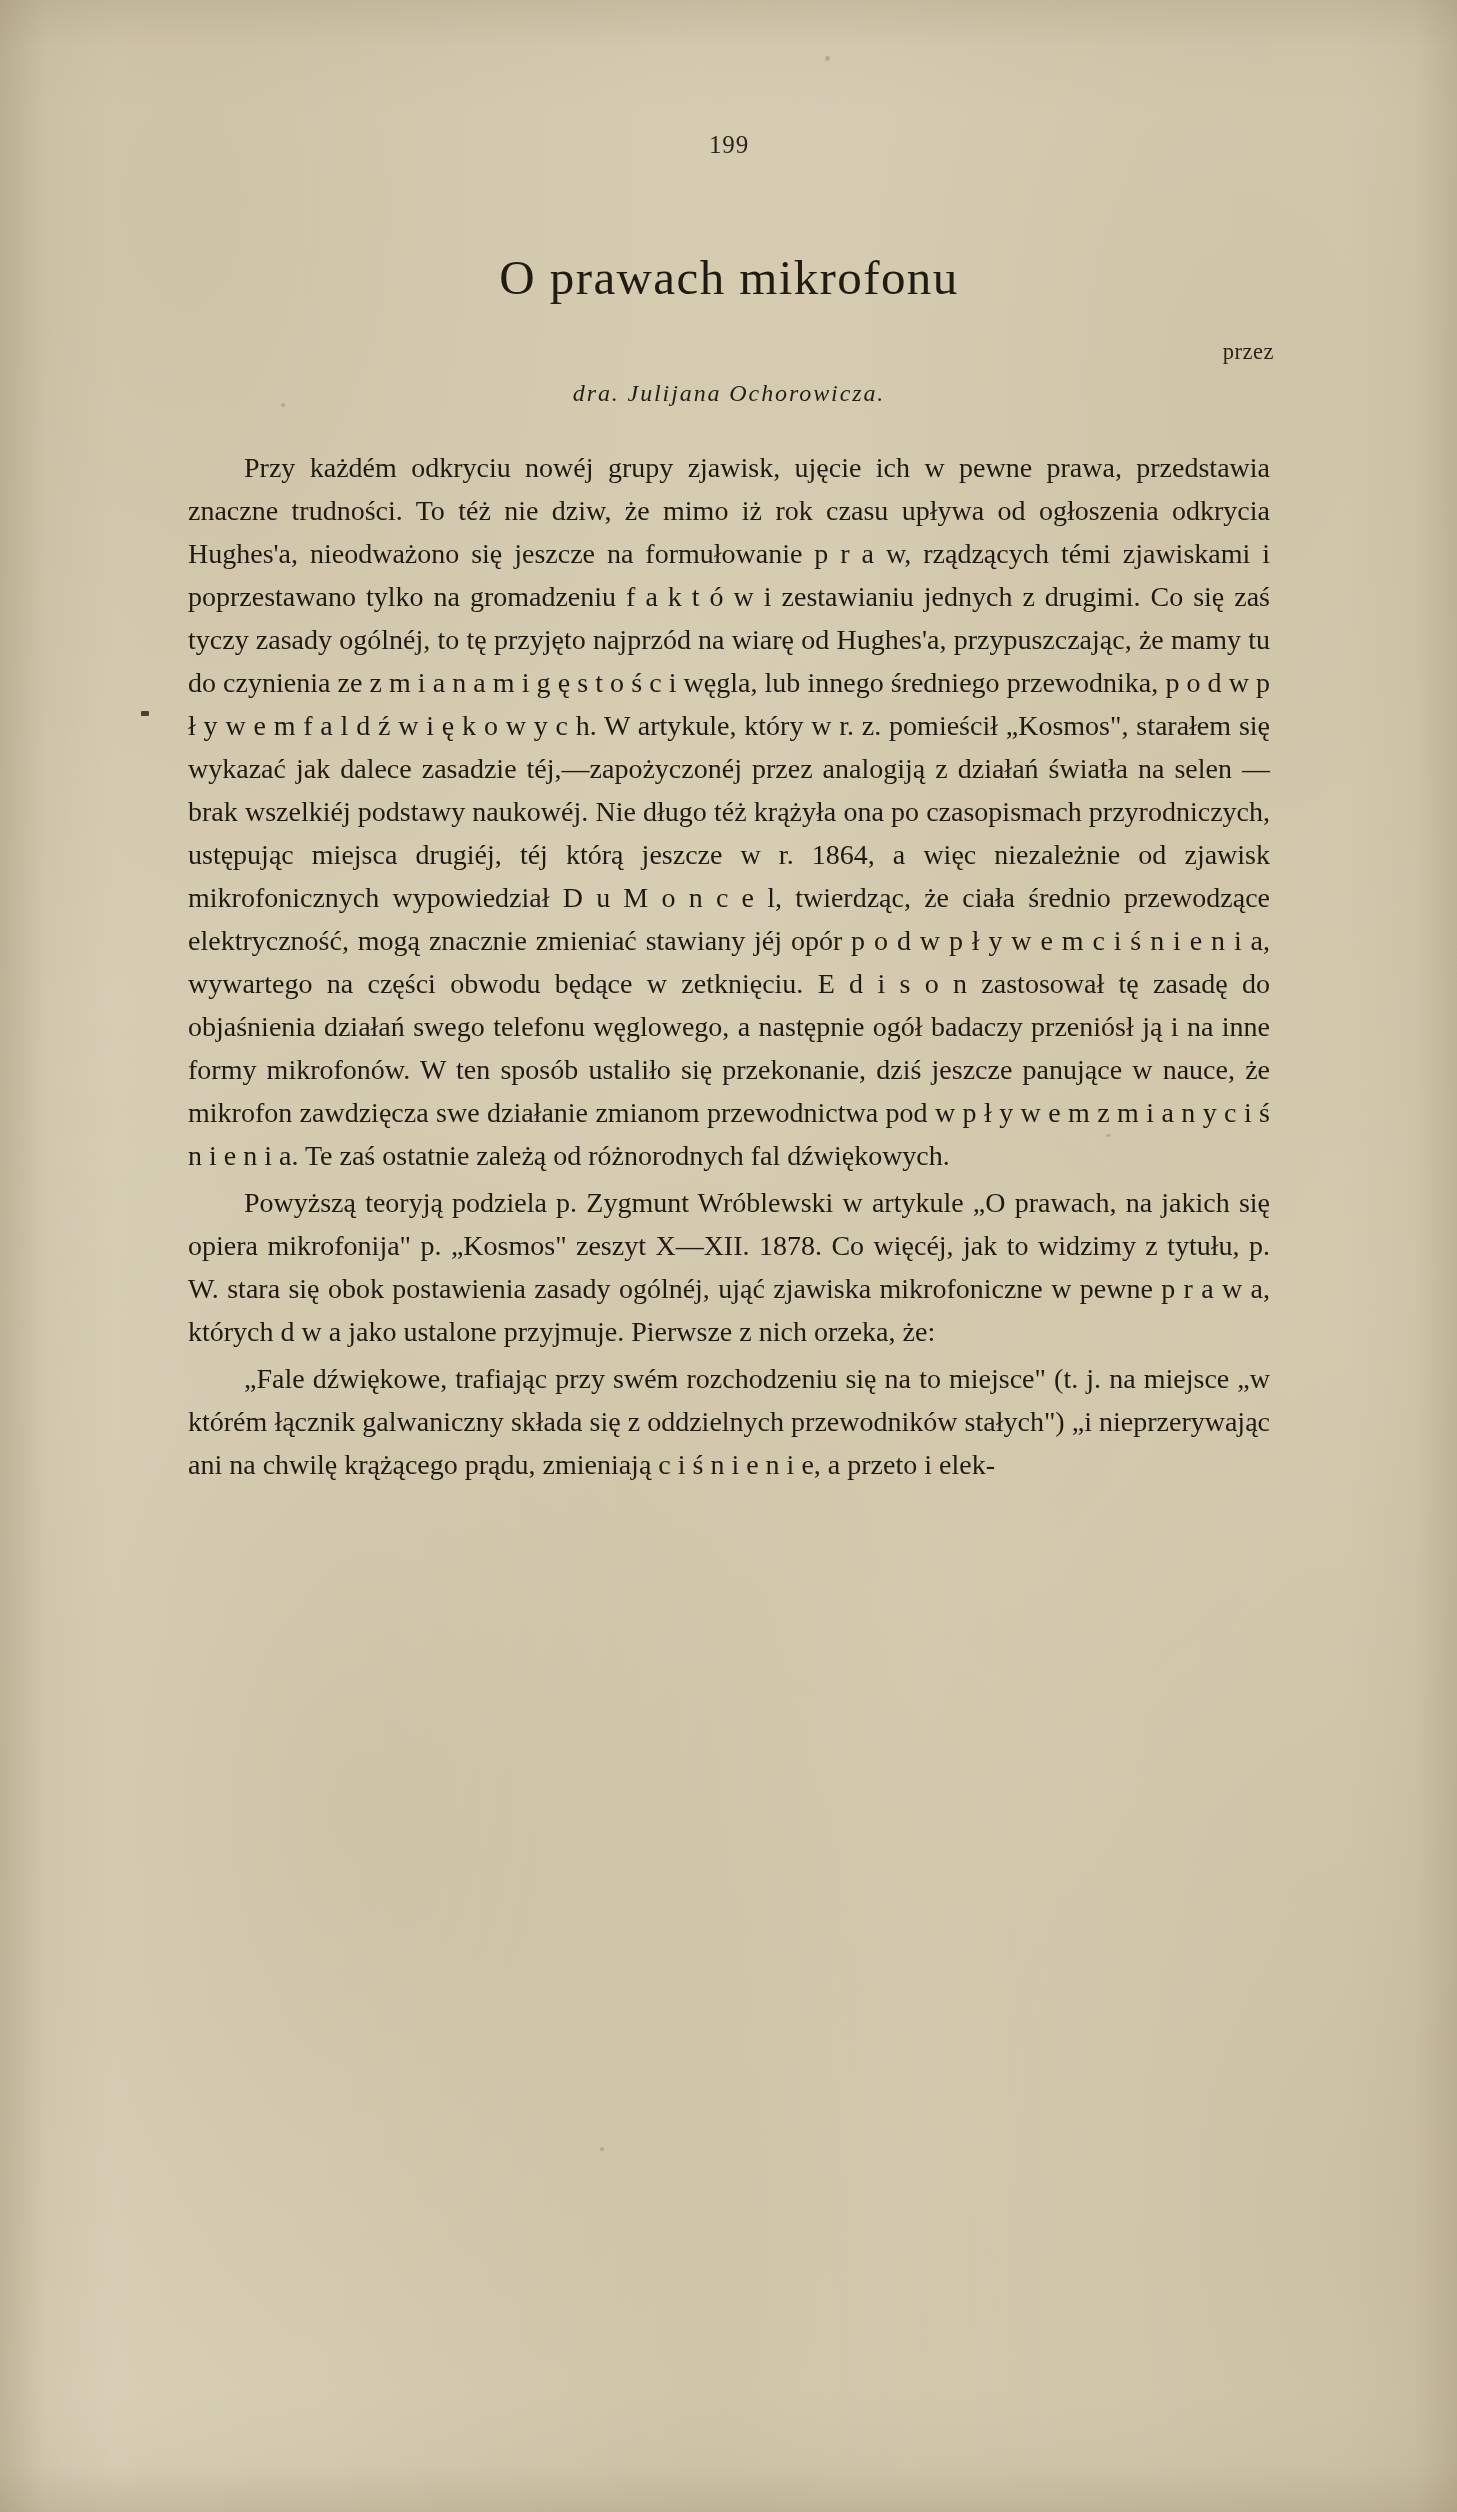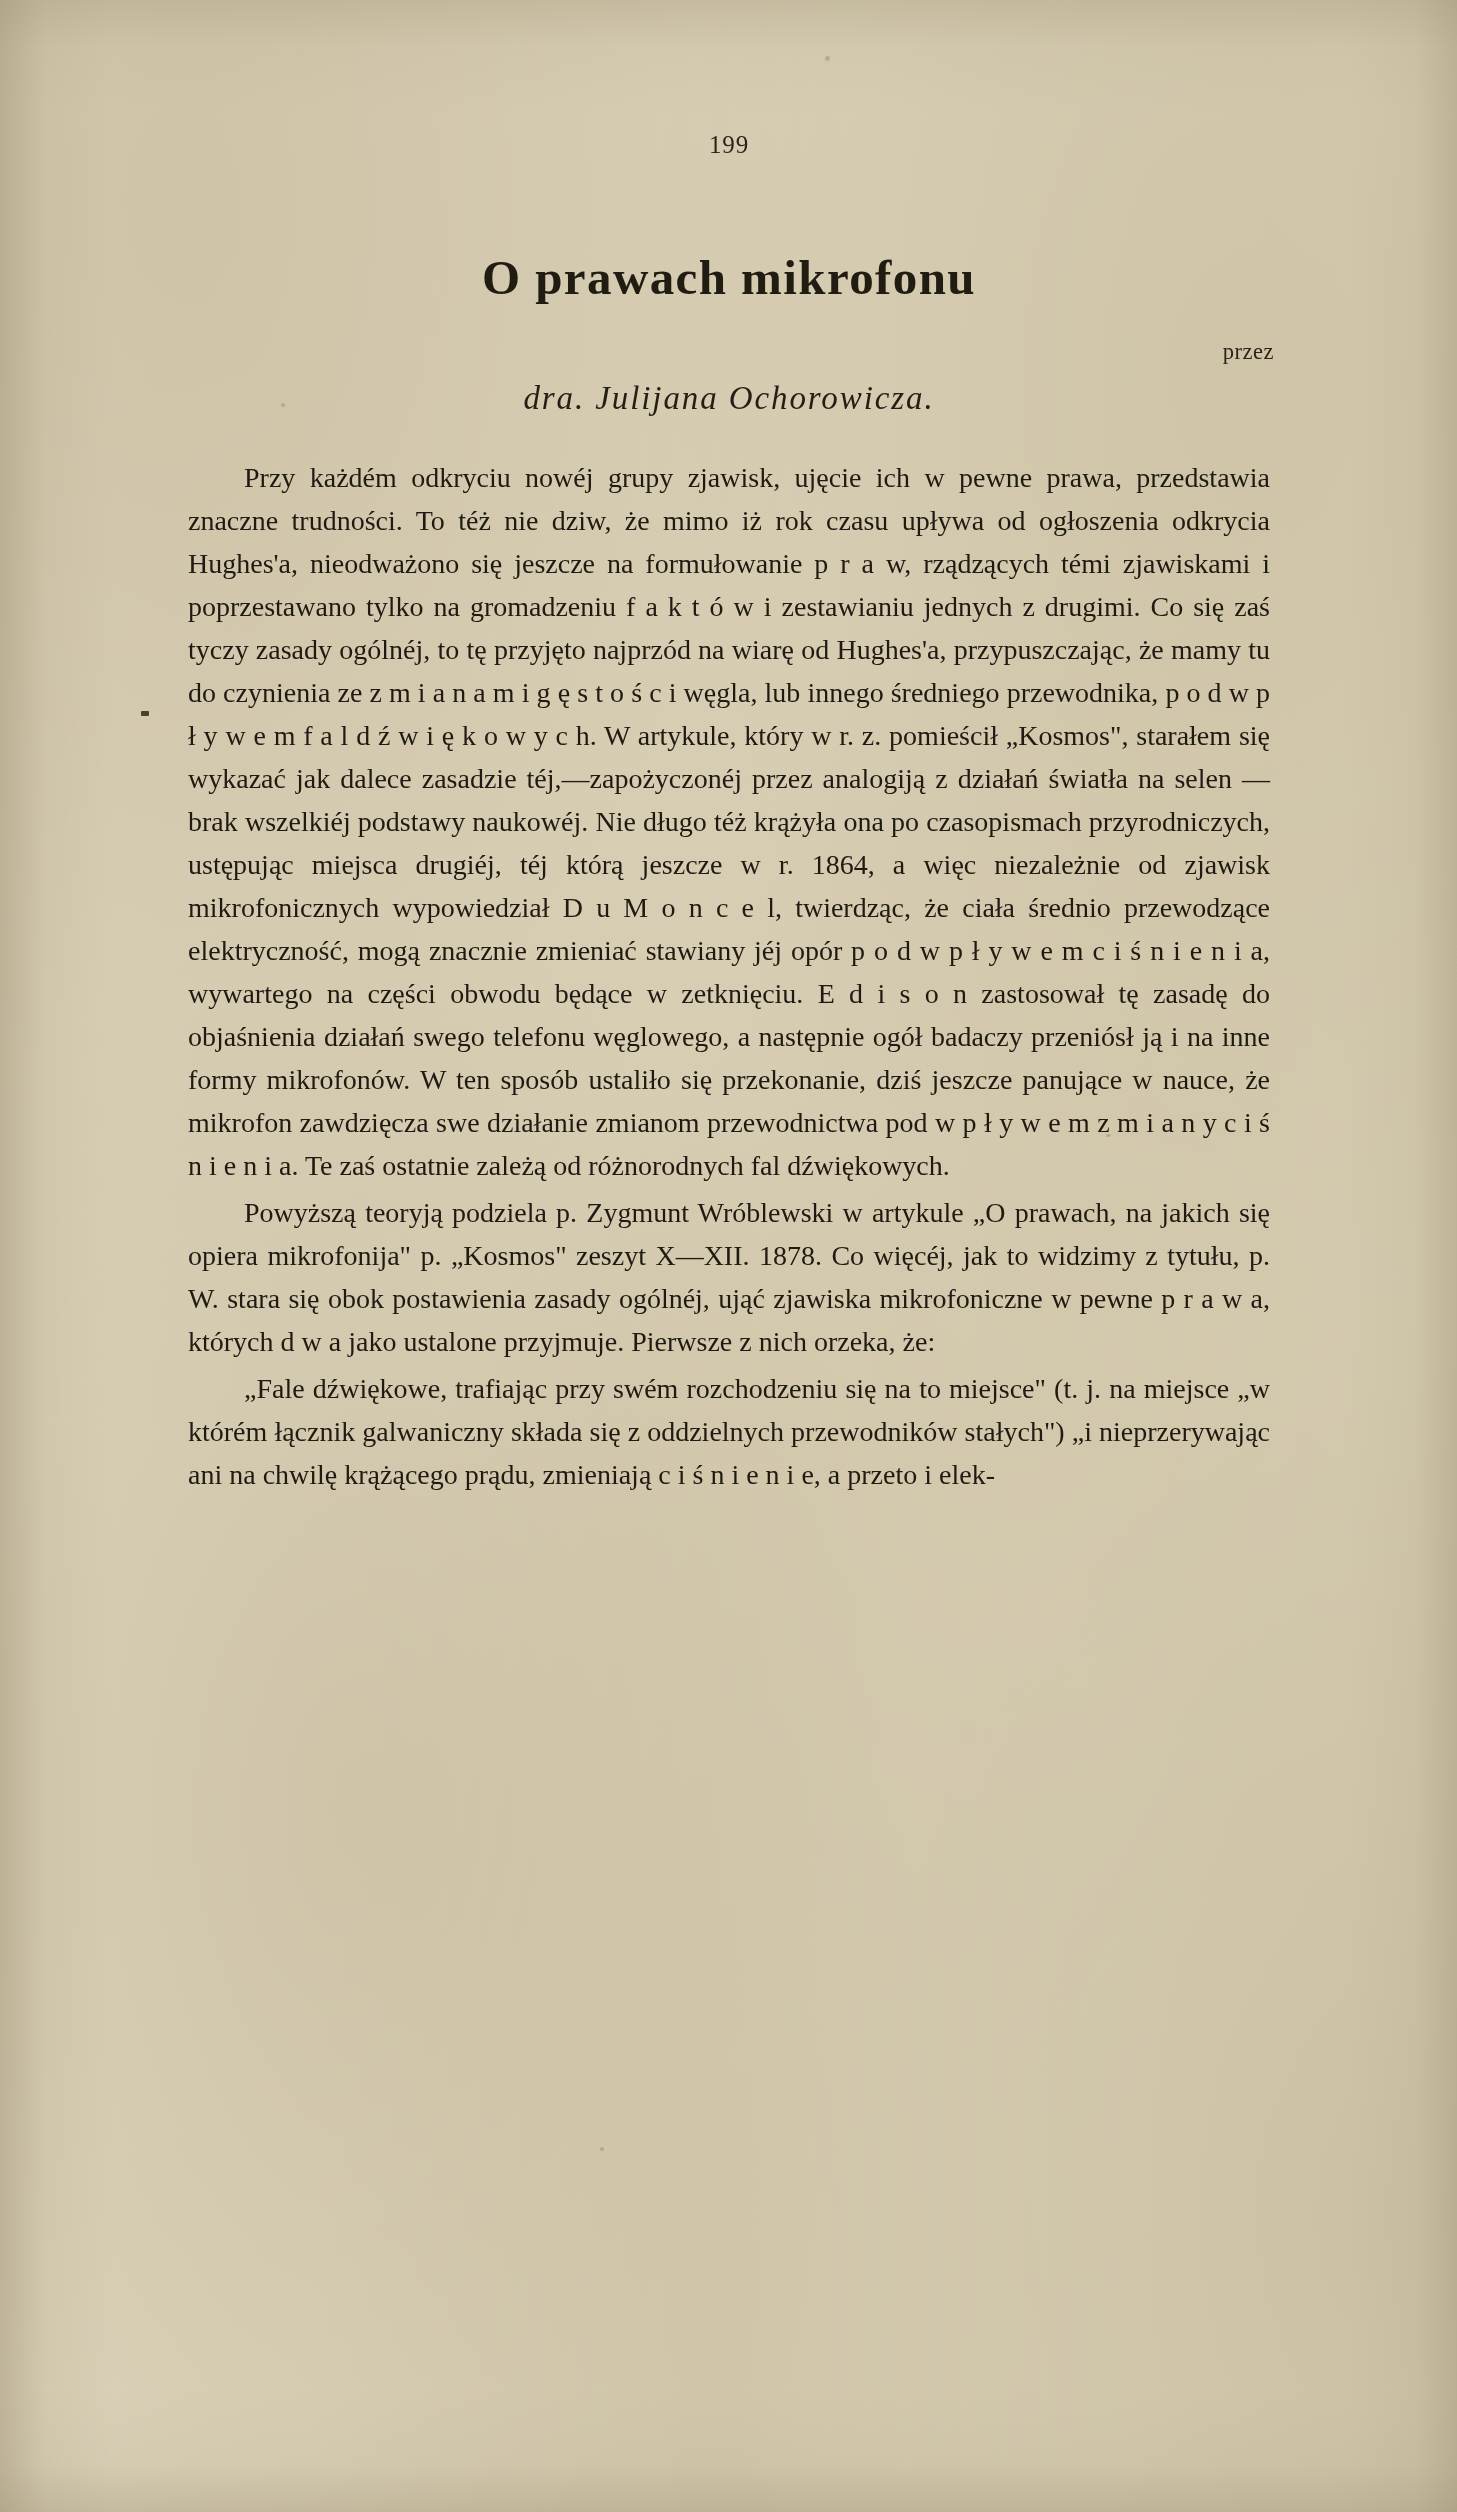--- a/index.html
+++ b/index.html
@@ -49,36 +49,36 @@
   .folio {
     text-align: center;
     font-size: 25px;
     color: #2b2519;
     letter-spacing: 0.9px;
     padding-top: 131px;
   }
   .title {
     text-align: center;
     font-size: 49px;
-    font-weight: 700;
+    font-weight: 400;
     color: #211c12;
     margin-top: 90px;
     letter-spacing: 1.4px;
     font-family: "Liberation Serif", serif;
   }
   .byline-przez {
     text-align: right;
     font-size: 22.5px;
     color: #2b2519;
     margin-top: 19px;
     letter-spacing: 0.5px;
   }
   .byline-author {
     text-align: center;
-    font-size: 33px;
+    font-size: 24px;
     color: #241f15;
     margin-top: 15px;
     font-style: italic;
     letter-spacing: 1.9px;
     font-family: "Liberation Serif", serif;
   }
   .body-text {
     margin-top: 39px;
     font-size: 28px;
     line-height: 43px;

